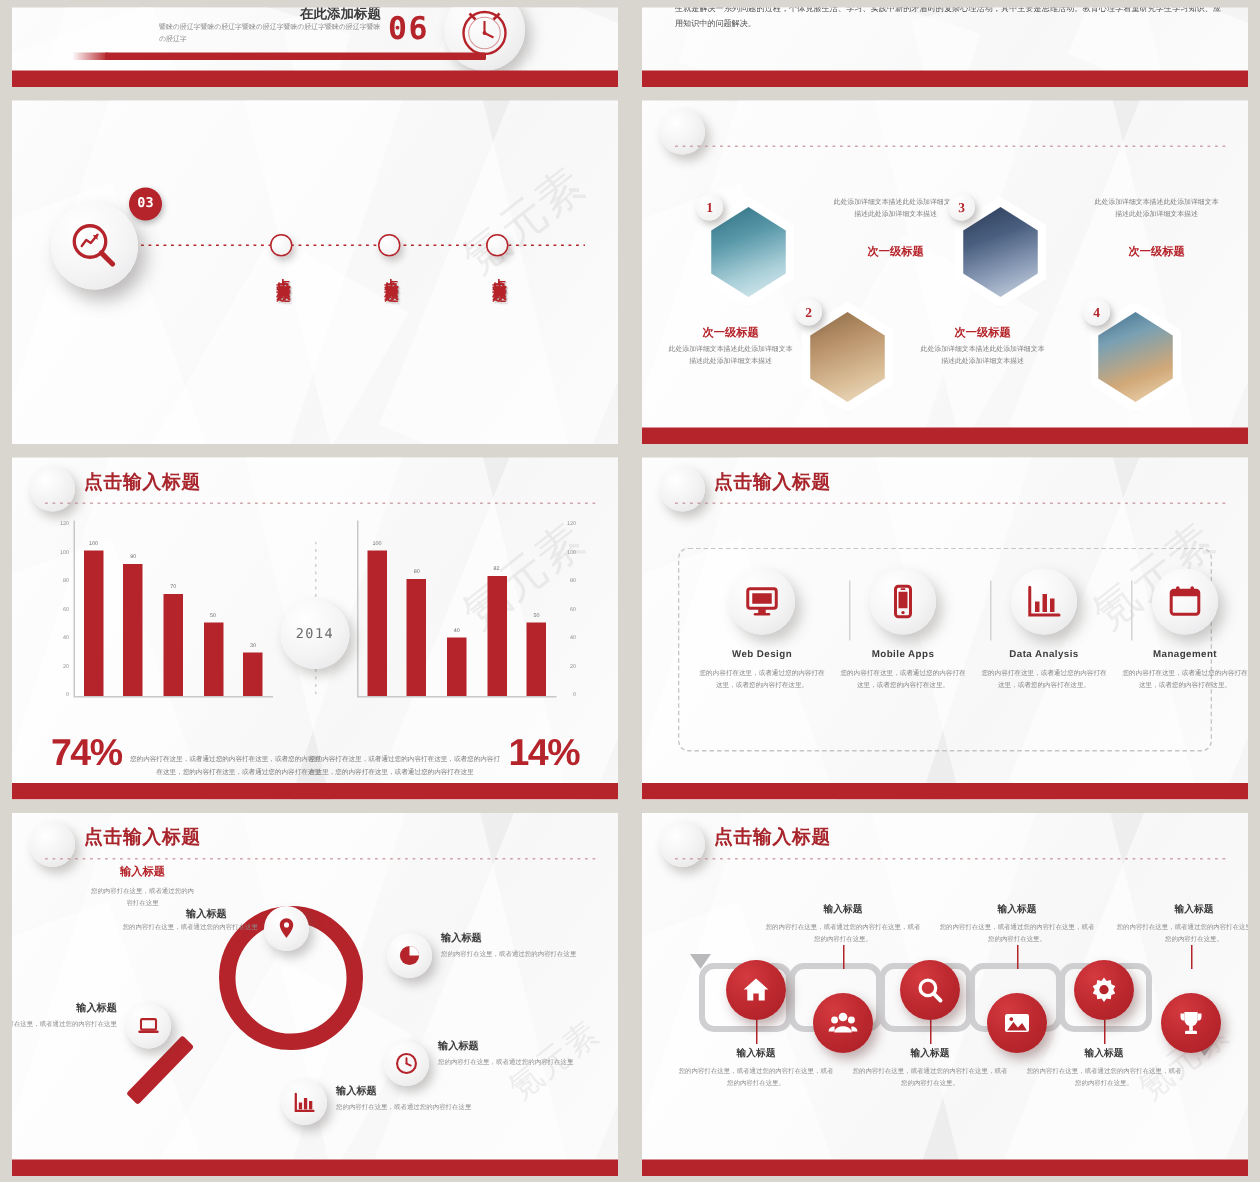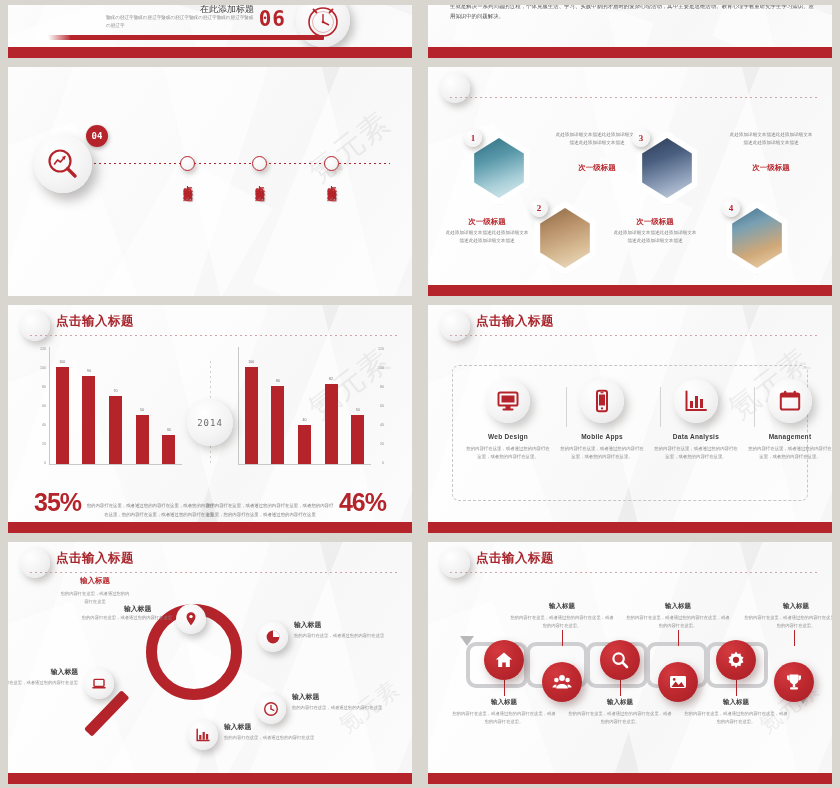--- a/index.html
+++ b/index.html
@@ -68,21 +68,21 @@
   .s1 .knob {
     position: absolute; left: 0; top: 0; width: 54px; height: 54px; border-radius: 50%;
     background: radial-gradient(circle at 36% 28%, #ffffff 0%, #f5f5f6 52%, #e4e4e6 100%);
     box-shadow: 4px 5px 9px rgba(90,85,80,.35);
   }
   .s1 .num04 {
     position: absolute; right: 126px; top: 2px;
     font-size: 21px; color: #b5242a; font-weight: bold; letter-spacing: 1px;
     font-family: "DejaVu Sans Mono", monospace;
   }
-  .s1 .s1ttl { position: absolute; right: 158px; top: -2px; font-size: 9px; font-weight: normal; color: #3d3d3d; }
+  .s1 .s1ttl { position: absolute; right: 158px; top: -2px; font-size: 9px; font-weight: bold; color: #3d3d3d; }
   .s1 .s1body { position: absolute; right: 158px; top: 9px; width: 148px; text-align: left; font-size: 4.6px; line-height: 1.7; color: #8a8a8a; }
   .s1 .sweep { position: absolute; left: 62px; right: 88px; top: 30px; height: 5px; background: #b5242a; border-radius: 1px; }
   .s1 .sweep:after { content:""; position:absolute; left:-22px; top:0; width:24px; height:5px; background:linear-gradient(90deg,rgba(181,36,42,0),#b5242a); }
 
   
   .s2 .para {
     position: absolute; left: 22px; right: 18px; top: -4px;
     font-size: 5.4px; line-height: 1.85; color: #4a4a4a; text-align: justify;
   }
 
@@ -288,21 +288,21 @@
       <div class="wm">氪元素</div>
 
       <div class="tl-orb">
         <svg width="34" height="34" viewBox="0 0 34 34">
           <circle cx="14" cy="14" r="10.5" fill="none" stroke="#b5242a" stroke-width="2.2"></circle>
           <polyline points="8.5,17 11.5,13 14.5,15 19,9.5" fill="none" stroke="#b5242a" stroke-width="1.6" stroke-linecap="round" stroke-linejoin="round"></polyline>
           <polygon points="19,9.5 19,13 15.8,9.8" fill="#b5242a"></polygon>
           <line x1="21.6" y1="21.6" x2="29" y2="29" stroke="#b5242a" stroke-width="3.4" stroke-linecap="round"></line>
         </svg>
       </div>
-      <div class="tl-badge">04</div>
+      <div class="tl-badge">03</div>
       <div class="tl-line"></div>
 
       <div class="tl-node" style="left:172px"></div>
       <div class="tl-lbl" style="left:174px">点击输入标题</div>
 
       <div class="tl-node" style="left:244px"></div>
       <div class="tl-lbl" style="left:246px">点击输入标题</div>
 
       <div class="tl-node" style="left:316px"></div>
       <div class="tl-lbl" style="left:318px">点击输入标题</div>
@@ -424,23 +424,23 @@
             </div>
           <div class="bar" style="height:42%">
               <span>50</span>
             </div>
         </div>
       </div>
 
       <div class="yr-line"></div>
       <div class="yr-orb">2014</div>
 
-      <div class="pct" style="left:26px">35%</div>
+      <div class="pct" style="left:26px">74%</div>
       <div class="pct-txt" style="left:78px;text-align:right">您的内容打在这里，或者通过您的内容打在这里，或者您的内容打在这里，您的内容打在这里，或者通过您的内容打在这里</div>
-      <div class="pct" style="right:26px">46%</div>
+      <div class="pct" style="right:26px">14%</div>
       <div class="pct-txt" style="right:78px;text-align:left">您的内容打在这里，或者通过您的内容打在这里，或者您的内容打在这里，您的内容打在这里，或者通过您的内容打在这里</div>
 
       <div class="redbar"></div>
     </div>
   </div>
 
   <div class="cell">
     <div class="slide s6">
       <div class="poly">
         <i class="p1"></i>

